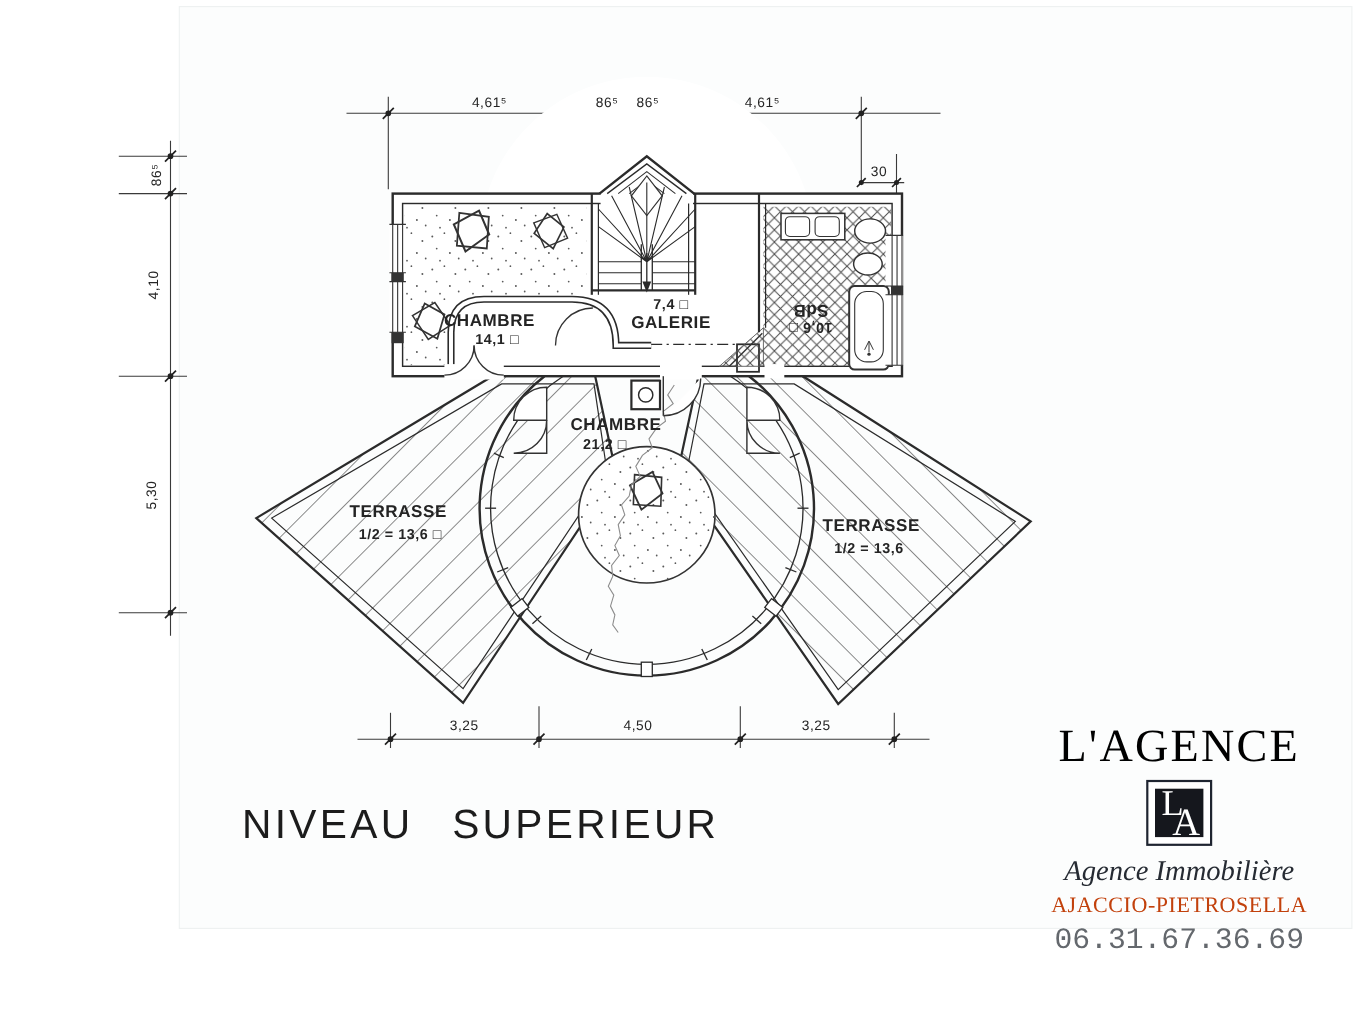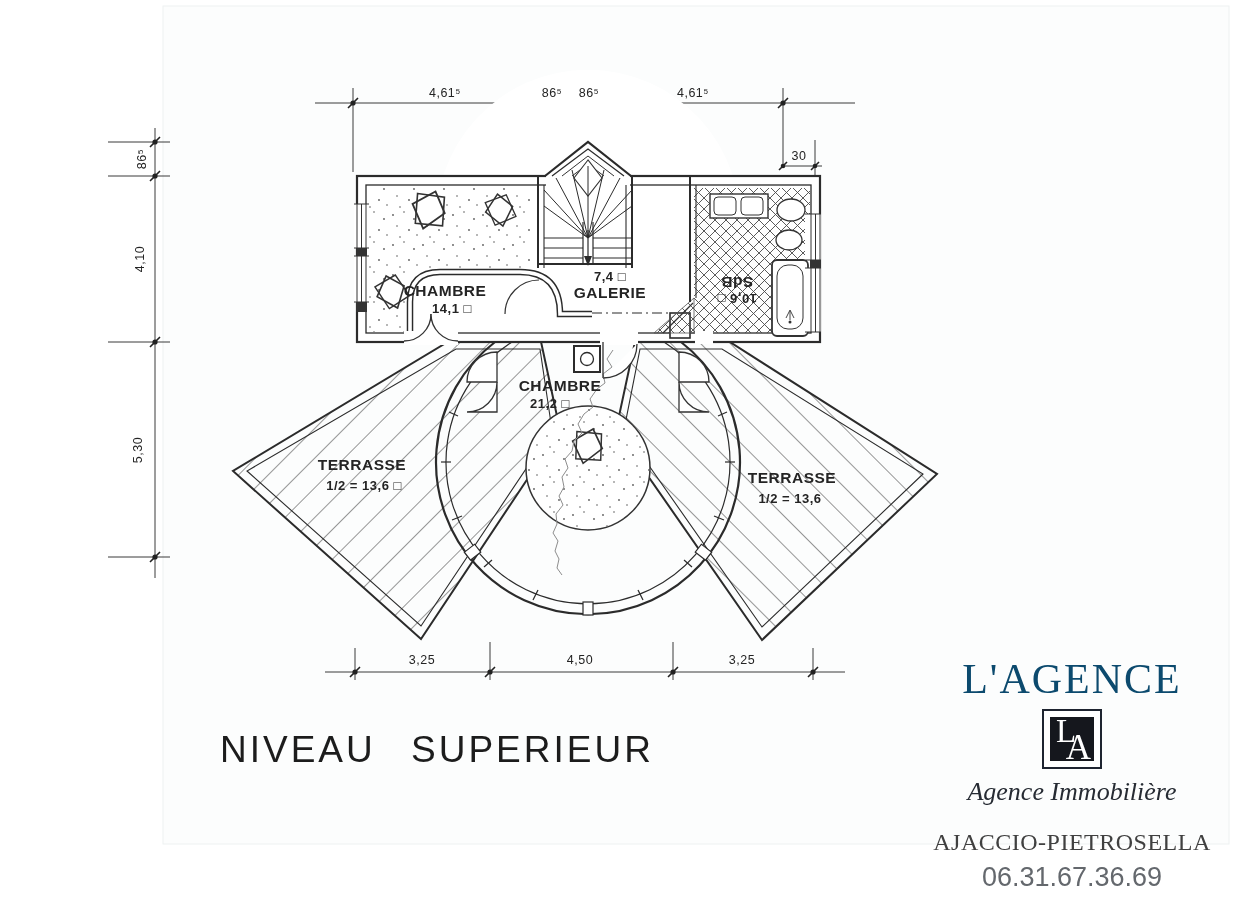--- a/index.html
+++ b/index.html
@@ -6,32 +6,32 @@
   #stage{position:relative;width:1234px;height:924px;background:#ffffff;overflow:hidden;
          font-family:"Liberation Sans",sans-serif;}
   svg text{font-family:"Liberation Sans",sans-serif;fill:#242424;}
   .dimtxt{font-size:12.5px;letter-spacing:.5px;}
   .roomname{font-size:15.5px;font-weight:bold;letter-spacing:.5px;}
   .roomarea{font-size:13px;font-weight:bold;letter-spacing:.5px;}
   .plantitle{font-size:37px;letter-spacing:3px;word-spacing:22px;fill:#1c1c1c;}
   
   .agency{position:absolute;left:916px;top:658px;width:312px;text-align:center;color:#1d2330;}
   .agency-name{font-family:"Liberation Serif",serif;font-size:42px;letter-spacing:2px;
-               color:#0c4a6e;line-height:1;}
+               color:#000000;line-height:1;}
   .logo-outer{width:56px;height:56px;border:2.5px solid #1e2430;background:#fff;
               margin:9px auto 8px auto;display:flex;align-items:center;justify-content:center;}
   .logo-inner{width:44px;height:44px;background:#15171d;position:relative;}
   .logo-l{position:absolute;left:6px;top:-4px;color:#fff;font-family:"Liberation Serif",serif;
           font-size:33px;line-height:1.1;}
   .logo-a{position:absolute;right:3px;bottom:-6px;color:#fff;font-family:"Liberation Serif",serif;
           font-size:35px;line-height:1.1;}
   .agency-sub{font-family:"Liberation Serif",serif;font-size:26px;color:#262b33;margin-top:2px;font-style:italic;}
-  .agency-loc{font-family:"Liberation Serif",serif;font-size:24px;color:#404040;margin-top:22px;
+  .agency-loc{font-family:"Liberation Serif",serif;font-size:20px;color:#c2410c;margin-top:5px;
               letter-spacing:.5px;white-space:nowrap;}
-  .agency-phone{font-family:Liberation Sans, sans-serif;font-size:27px;color:#64686d;margin-top:6px;}
+  .agency-phone{font-family:Liberation Mono, monospace;font-size:27px;color:#64686d;margin-top:6px;}
 </style>
 </head>
 <body>
 
 <div id="stage">
 
 <svg width="1234" height="924" viewBox="0 0 1234 924">
   <defs>
     <pattern id="hatchL" patternUnits="userSpaceOnUse" width="21" height="21" patternTransform="rotate(45)">
       <line x1="0" y1="0" x2="0" y2="21" stroke="#3f3f3f" stroke-width="1.1"></line>

